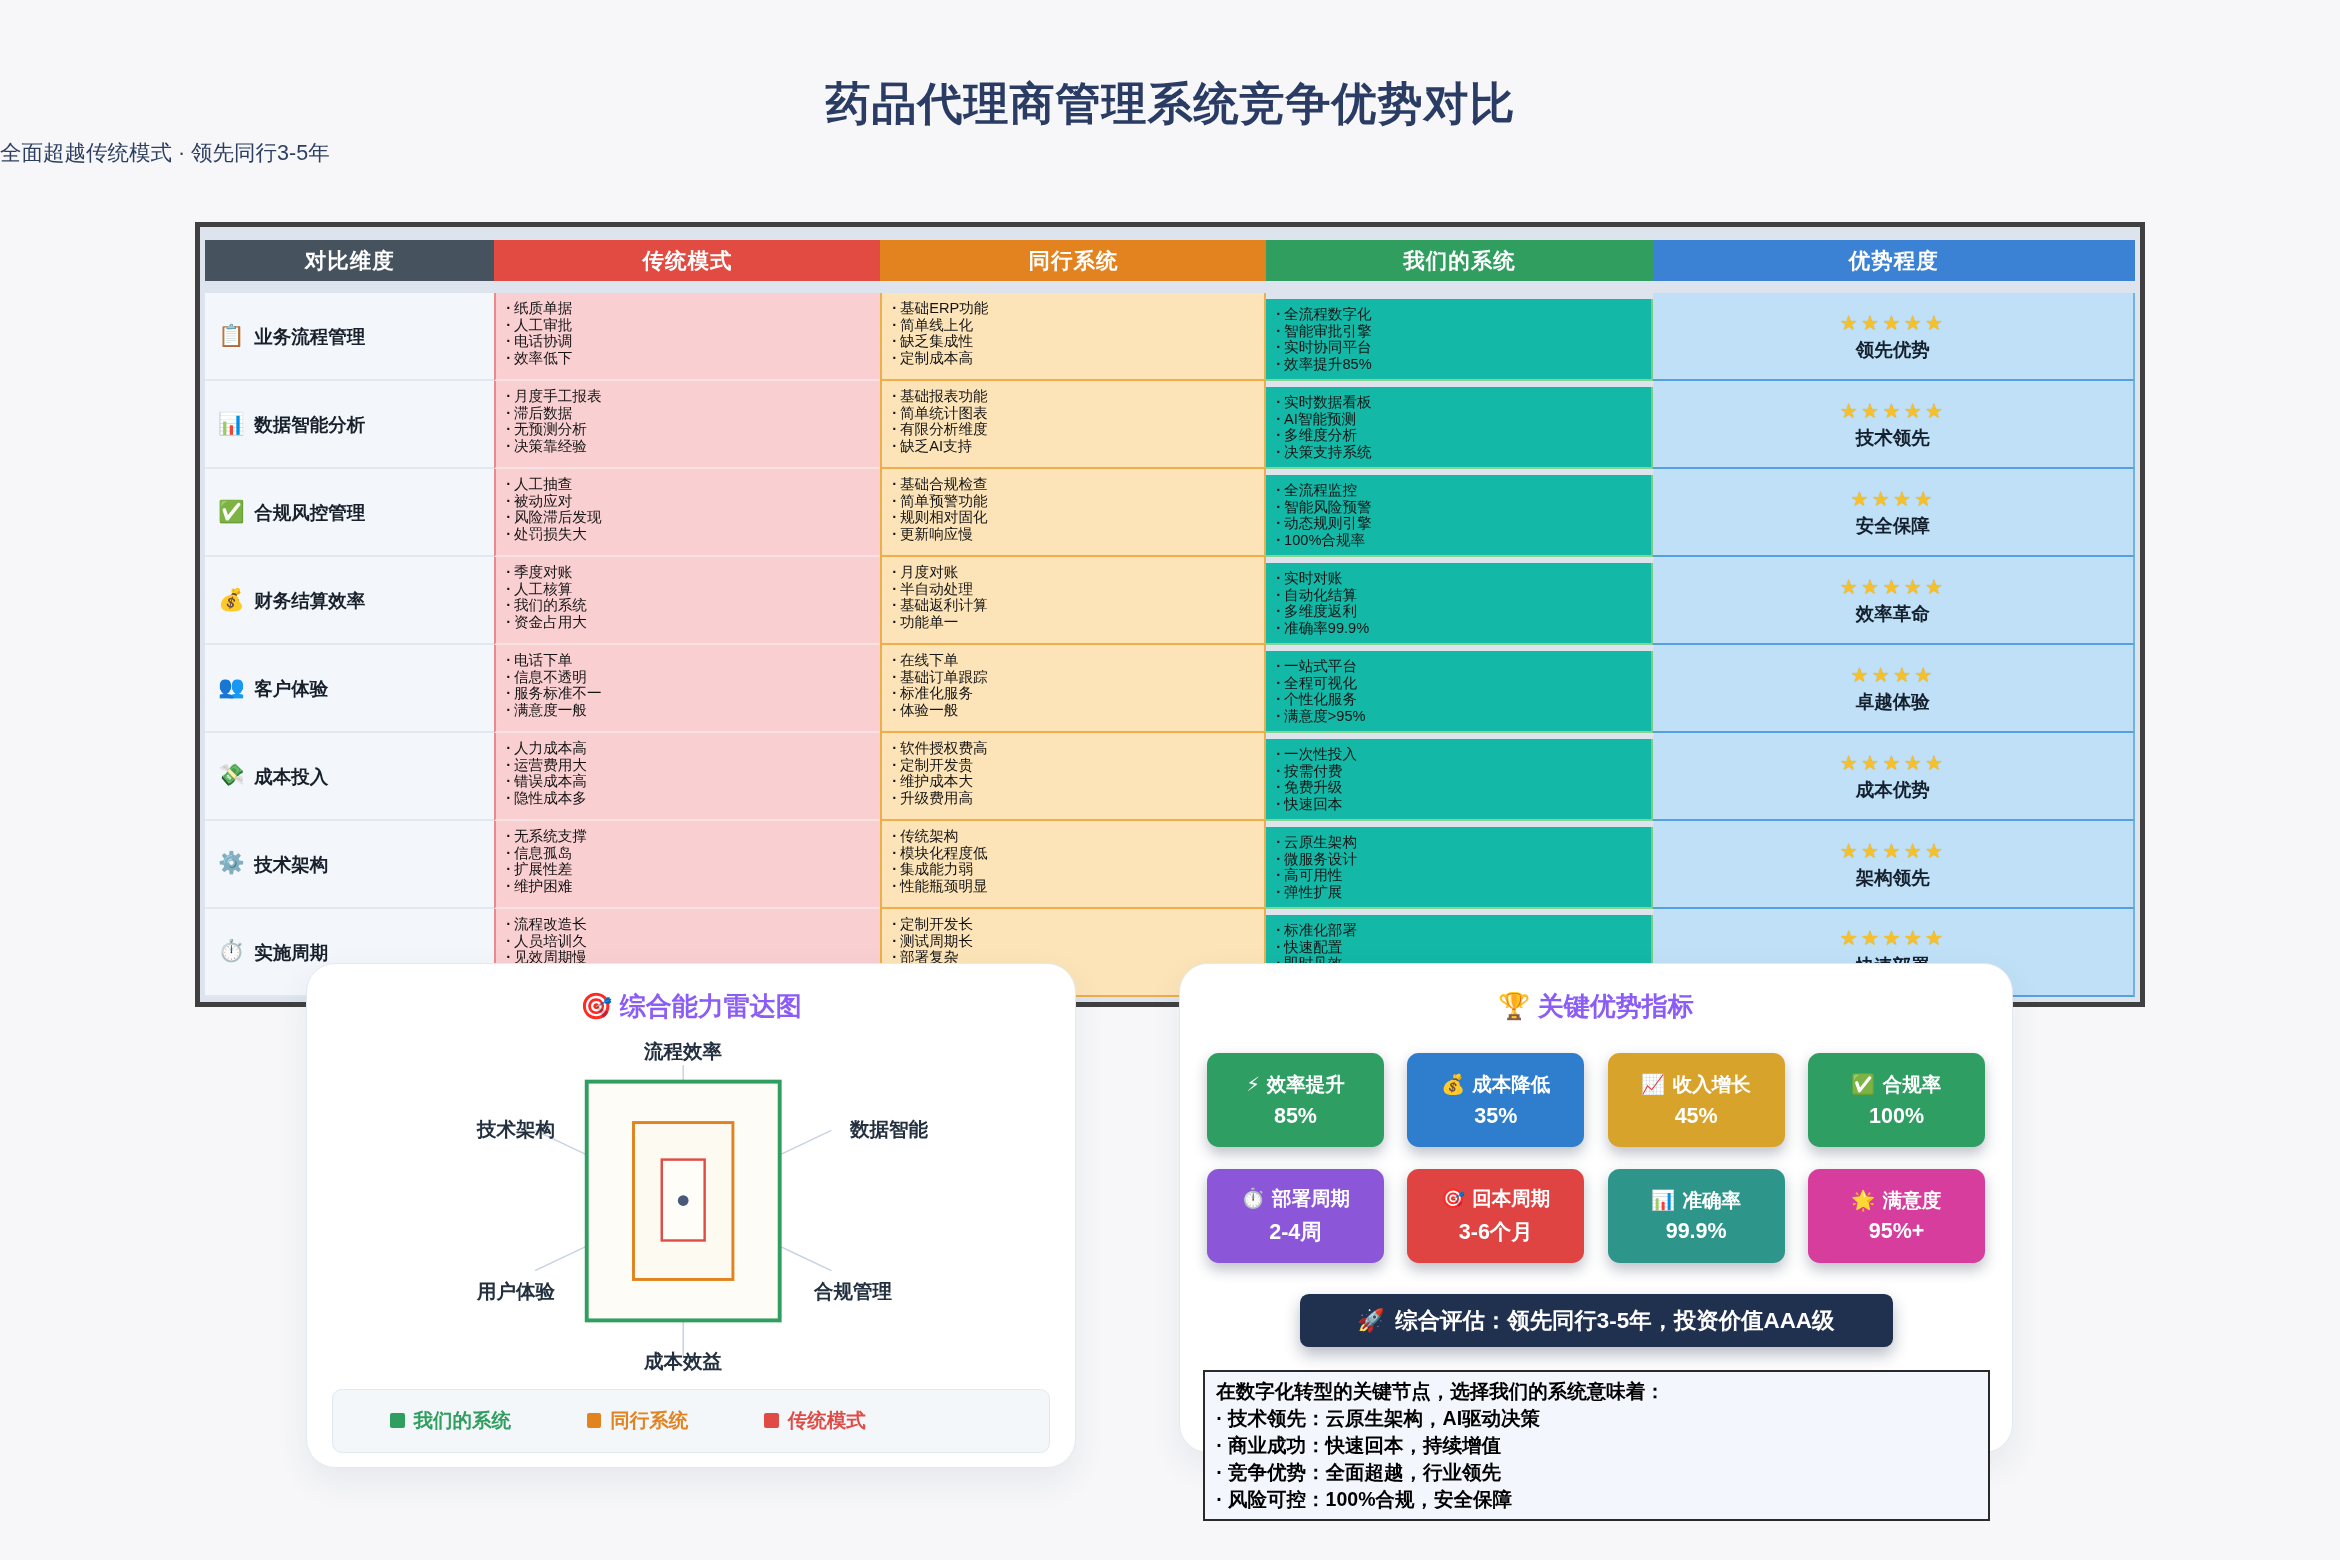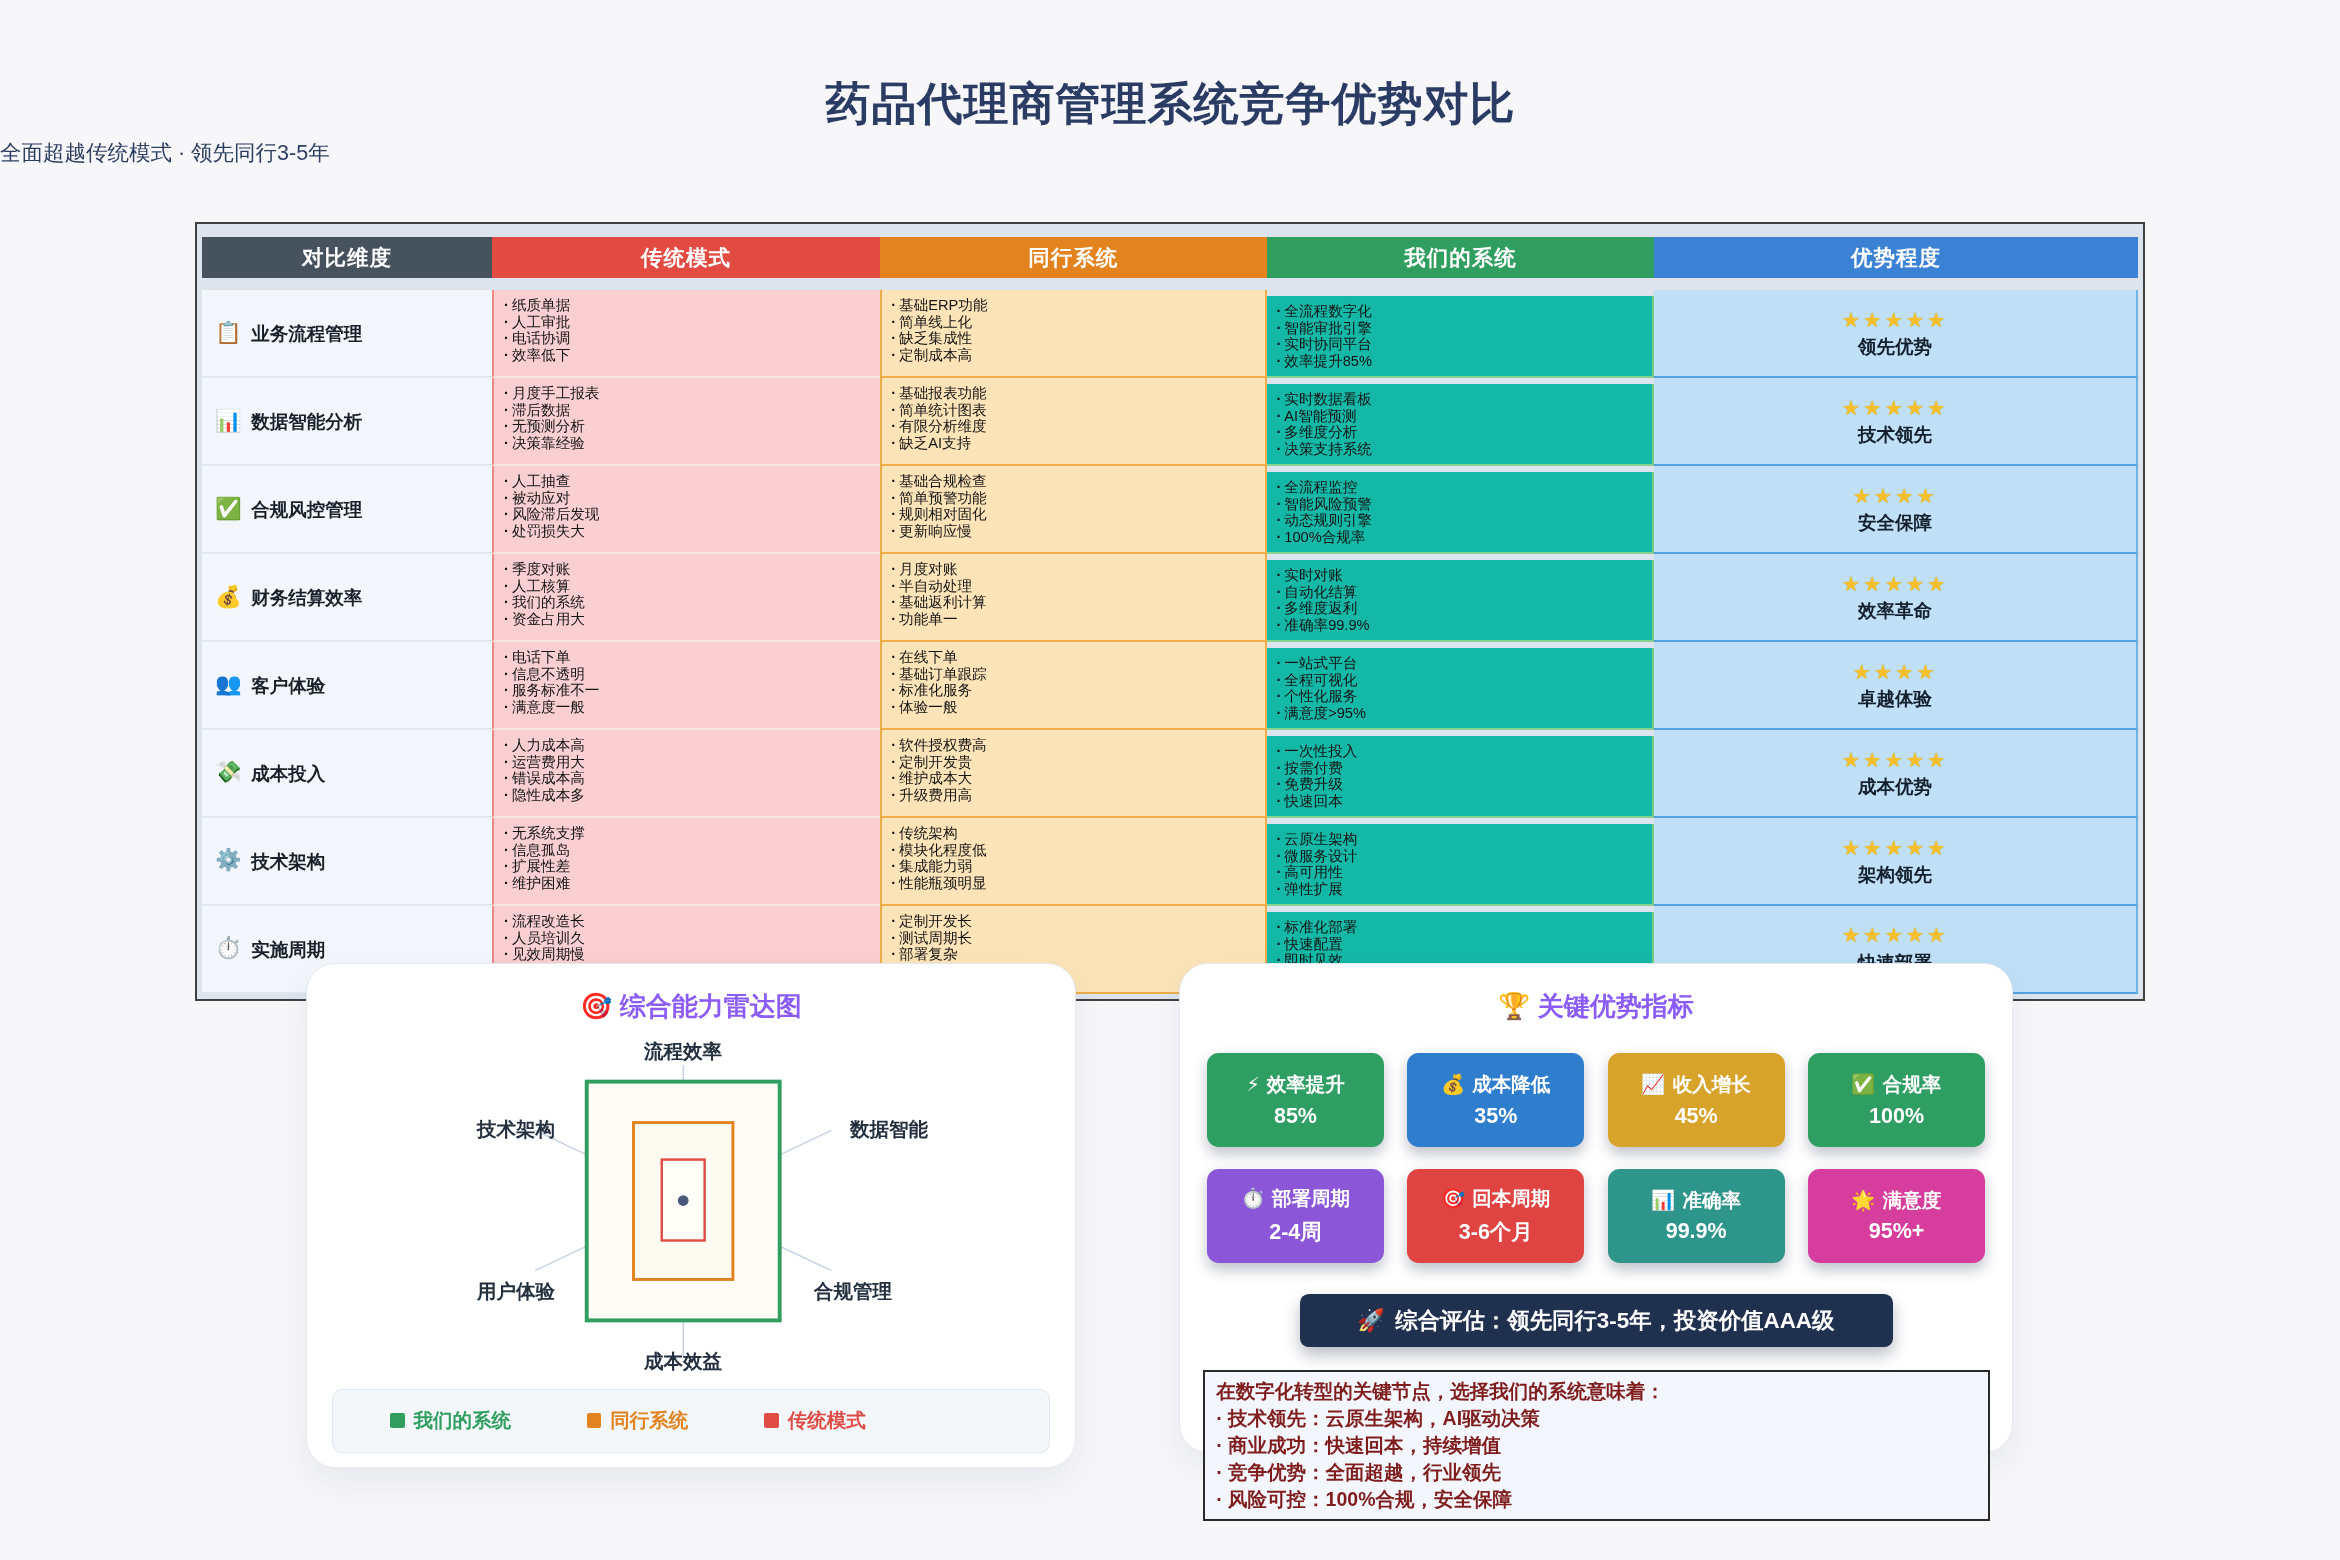--- a/index.html
+++ b/index.html
@@ -6,21 +6,21 @@
   .page{position:relative;width:2341px;height:1560px;background:#f7f7f9;overflow:hidden;border-radius:8px;}
 
   
   .page-title{position:absolute;top:74px;left:0;width:100%;text-align:center;
     font-size:45px;font-weight:700;color:#2a3c64;letter-spacing:1px;}
   .page-subtitle{position:absolute;top:138px;left:0;width:100%;text-align:left;
     font-size:21.5px;font-weight:500;color:#2d3f61;}
 
   
   .table-wrap{position:absolute;left:195px;top:222px;width:1950px;box-sizing:border-box;
-    background:#dde4ed;border:2px solid #404040;padding:12.7px 4.9px 4.9px 4.9px;}
+    background:#dde4ed;border:5px solid #404040;padding:12.7px 4.9px 4.9px 4.9px;}
   .thead{display:flex;}
   .th{height:41px;display:flex;align-items:center;justify-content:center;
     color:#ffffff;font-size:21.5px;font-weight:700;letter-spacing:1px;}
   .tbody{margin-top:12.7px;}
   .tr{display:flex;}
   .td{box-sizing:border-box;min-height:78px;}
   .col0{width:15%;} .col1{width:20%;} .col2{width:20%;} .col3{width:20%;} .col4{width:25%;}
 
   .td.dim{background:#f3f7fb;border-bottom:2px solid #e2e8f0;display:flex;align-items:center;gap:8.8px;padding-left:13.7px;}
   .td.dim .dim-icon{font-size:21.5px;line-height:1;}
@@ -61,21 +61,21 @@
   .badges{display:grid;grid-template-columns:repeat(4,1fr);gap:21.5px 23.4px;margin:29px 27px 0 27px;}
   .badge{height:94px;border-radius:11.7px;color:#ffffff;display:flex;flex-direction:column;
     align-items:center;justify-content:center;box-shadow:0 6.8px 13.7px rgba(30,40,70,0.28);}
   .badge .l1{font-size:19.5px;font-weight:700;display:flex;align-items:center;gap:6.8px;white-space:nowrap;}
   .badge .l2{font-size:21.5px;font-weight:700;margin-top:5.9px;}
   .banner{margin:31px auto 0 auto;width:593px;height:53px;background:#20304f;border-radius:8.8px;
     color:#ffffff;font-size:22.4px;font-weight:700;display:flex;align-items:center;justify-content:center;
     gap:9.8px;box-shadow:0 7.8px 15.6px rgba(20,30,60,0.3);white-space:nowrap;}
   .summary{margin:23.4px auto 0 auto;width:calc(100% - 45px);box-sizing:border-box;background:#f3f6fc;
     border:2px solid #2a2a2a;padding:5.9px 11.7px;}
-  .summary .sum-line{font-size:19.5px;font-weight:600;color:#7f1d1d;line-height:27px;white-space:nowrap;}
+  .summary .sum-line{font-size:19.5px;font-weight:600;color:#000000;line-height:27px;white-space:nowrap;}
 </style>
 </head>
 <body>
 
 <div class="page">
 
   <div class="page-title">药品代理商管理系统竞争优势对比</div>
   <div class="page-subtitle">全面超越传统模式 · 领先同行3-5年</div>
 
   <div class="table-wrap">

